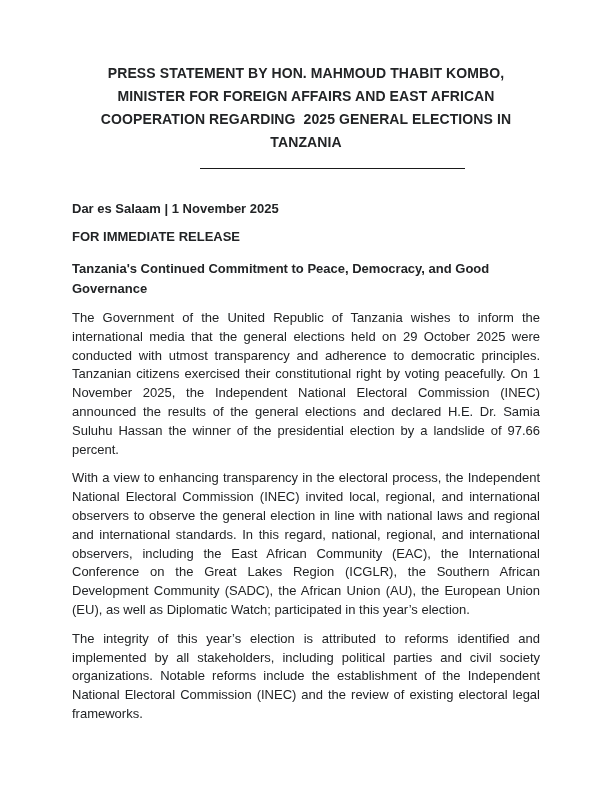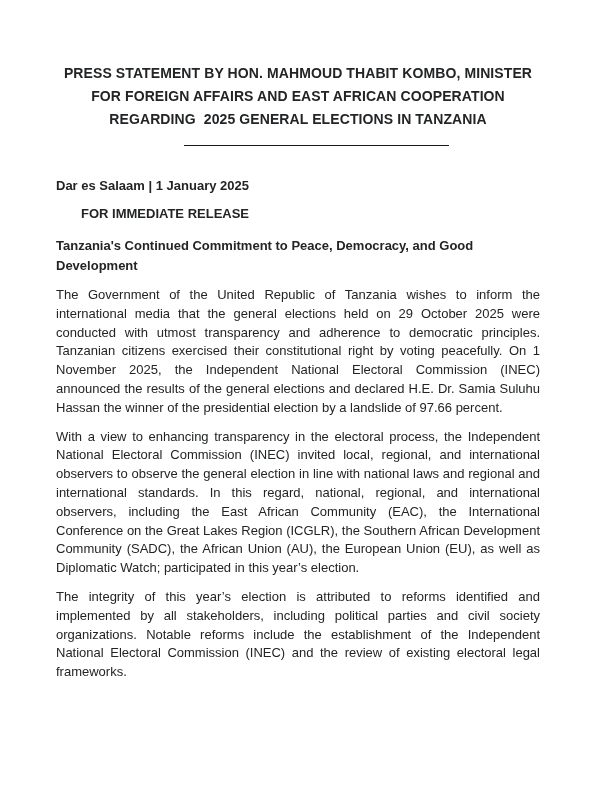--- a/index.html
+++ b/index.html
@@ -11,21 +11,21 @@
   html, body { background: #ffffff; }
   body {
     font-family: "Liberation Sans", "DejaVu Sans", sans-serif;
     color: var(--text-color);
   }
   .page {
     position: relative;
     width: 612px;
     height: 792px;
     background: var(--page-bg);
-    padding: 62px 72px 40px 56px;
+    padding: 62px 72px 40px 72px;
     overflow: hidden;
   }
   .doc-title {
     font-size: 14px;
     font-weight: bold;
     line-height: 23px;
     text-align: center;
     white-space: pre-wrap;
     letter-spacing: 0.1px;
   }
@@ -39,21 +39,20 @@
     margin-top: 30px;
     font-size: 13px;
     font-weight: bold;
     line-height: 19px;
   }
   .release-tag {
     margin-top: 9px;
     font-size: 13px;
     font-weight: bold;
     line-height: 19px;
-    margin-left: 25px;
   }
   .statement-heading {
     margin-top: 13px;
     font-size: 13px;
     font-weight: bold;
     line-height: 20px;
   }
   .body-copy p {
     margin-top: 10px;
     font-size: 13px;
@@ -64,25 +63,25 @@
 </style>
 </head>
 <body>
 
 <div class="page">
 
   <div class="doc-title">PRESS STATEMENT BY HON. MAHMOUD THABIT KOMBO, MINISTER FOR FOREIGN AFFAIRS AND EAST AFRICAN COOPERATION REGARDING  2025 GENERAL ELECTIONS IN TANZANIA</div>
 
   <div class="title-rule"></div>
 
-  <div class="dateline">Dar es Salaam | 1 January 2025</div>
+  <div class="dateline">Dar es Salaam | 1 November 2025</div>
 
   <div class="release-tag">FOR IMMEDIATE RELEASE</div>
 
-  <div class="statement-heading">Tanzania's Continued Commitment to Peace, Democracy, and Good Development</div>
+  <div class="statement-heading">Tanzania's Continued Commitment to Peace, Democracy, and Good Governance</div>
 
   <div class="body-copy">
     <p>The Government of the United Republic of Tanzania wishes to inform the international media that the general elections held on 29 October 2025 were conducted with utmost transparency and adherence to democratic principles. Tanzanian citizens exercised their constitutional right by voting peacefully. On 1 November 2025, the Independent National Electoral Commission (INEC) announced the results of the general elections and declared H.E. Dr. Samia Suluhu Hassan the winner of the presidential election by a landslide of 97.66 percent.</p>
     <p>With a view to enhancing transparency in the electoral process, the Independent National Electoral Commission (INEC) invited local, regional, and international observers to observe the general election in line with national laws and regional and international standards. In this regard, national, regional, and international observers, including the East African Community (EAC), the International Conference on the Great Lakes Region (ICGLR), the Southern African Development Community (SADC), the African Union (AU), the European Union (EU), as well as Diplomatic Watch; participated in this year’s election.</p>
     <p>The integrity of this year’s election is attributed to reforms identified and implemented by all stakeholders, including political parties and civil society organizations. Notable reforms include the establishment of the Independent National Electoral Commission (INEC) and the review of existing electoral legal frameworks.</p>
   </div>
 
 </div>
 
 </body></html>

